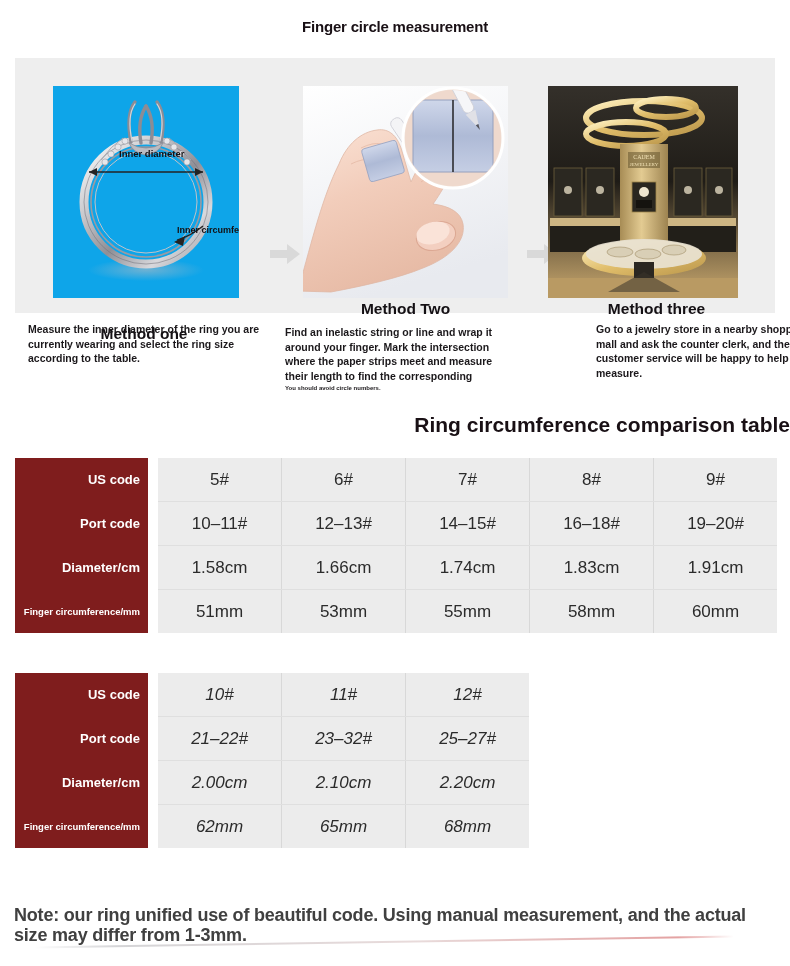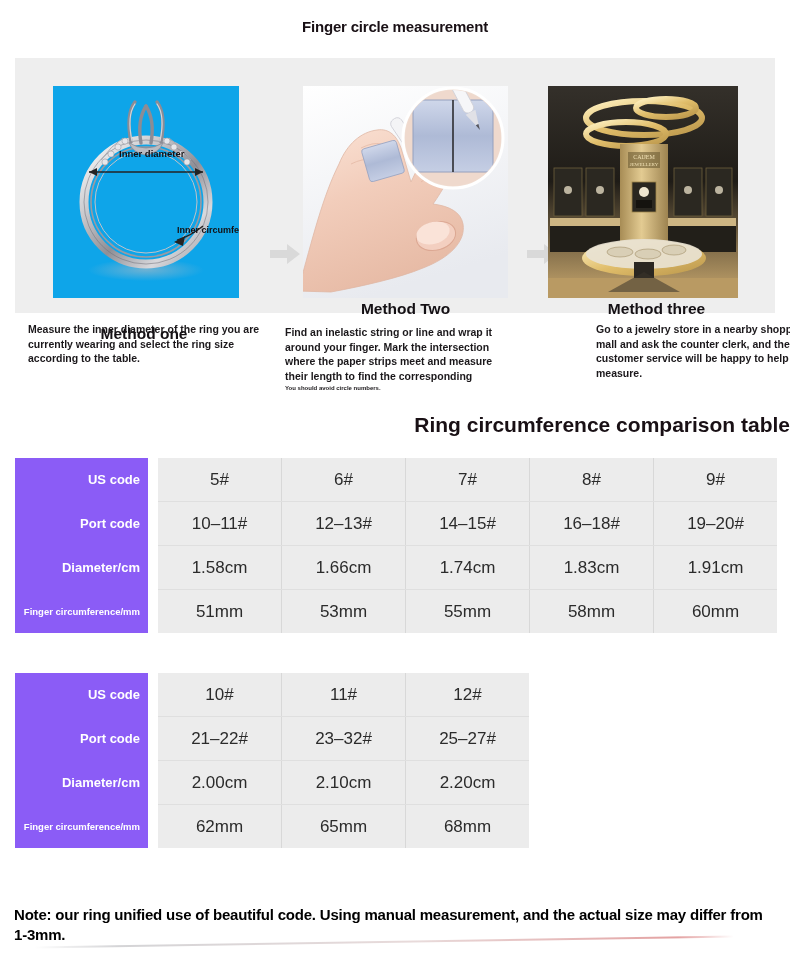--- a/index.html
+++ b/index.html
@@ -147,21 +147,21 @@
 
   .size-table table {
     border-collapse: collapse;
   }
   .size-table td {
     padding: 0;
     vertical-align: middle;
     text-align: center;
   }
   .row-label {
-    background: #8b5cf6;
+    background: #7f1d1d;
     color: #ffffff;
     font-weight: bold;
     width: 125px;
     height: 43px;
     font-size: 13px;
     padding-right: 8px !important;
     text-align: right !important;
     line-height: 14px;
   }
   .row-label.small {
@@ -176,33 +176,33 @@
     font-size: 17px;
     color: #2b2b2b;
     font-weight: normal;
     border-right: 1px solid #d8d8d8;
     border-bottom: 1px solid #dfdfdf;
   }
   .data-cell.last-col { border-right: none; }
   .data-cell.last-row { border-bottom: none; }
 
   .tbl-1 .data-cell { width: 123px; }
-  .tbl-2 .data-cell { width: 123px; }
+  .tbl-2 .data-cell { width: 123px; font-style: italic; }
 
   
   .note-wrap {
     position: absolute;
     left: 14px;
     top: 905px;
     width: 765px;
   }
   .note-text {
-    font-size: 15px;
-    font-weight: bold;
-    color: #000000;
+    font-size: 18px;
+    font-weight: bold;
+    color: #404040;
     line-height: 20px;
     letter-spacing: -0.2px;
   }
   .watermark-line {
     position: absolute;
     left: 20px;
     top: 36px;
     width: 700px;
     height: 2px;
     background: linear-gradient(90deg, rgba(170,170,170,0.0) 0%, rgba(160,160,165,0.45) 12%, rgba(190,150,150,0.35) 55%, rgba(200,70,70,0.5) 92%, rgba(200,70,70,0.0) 100%);

